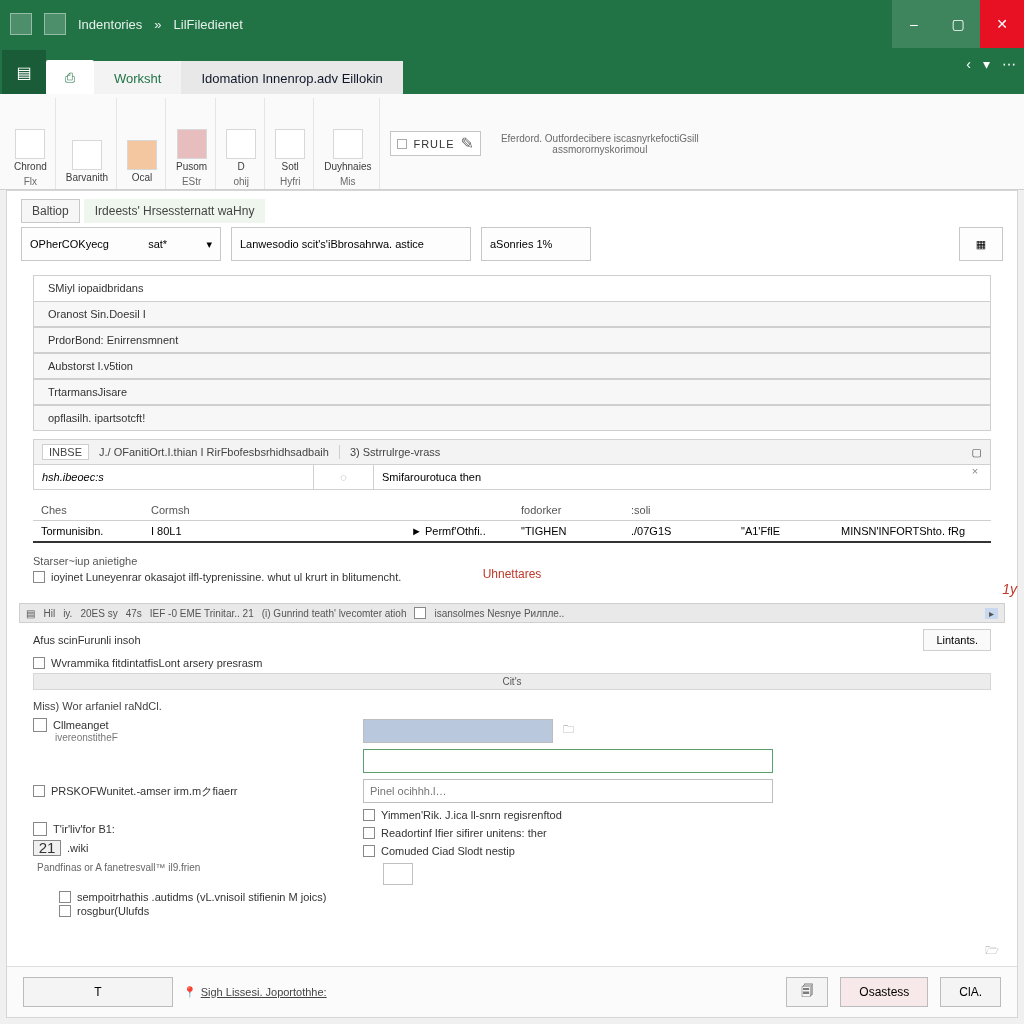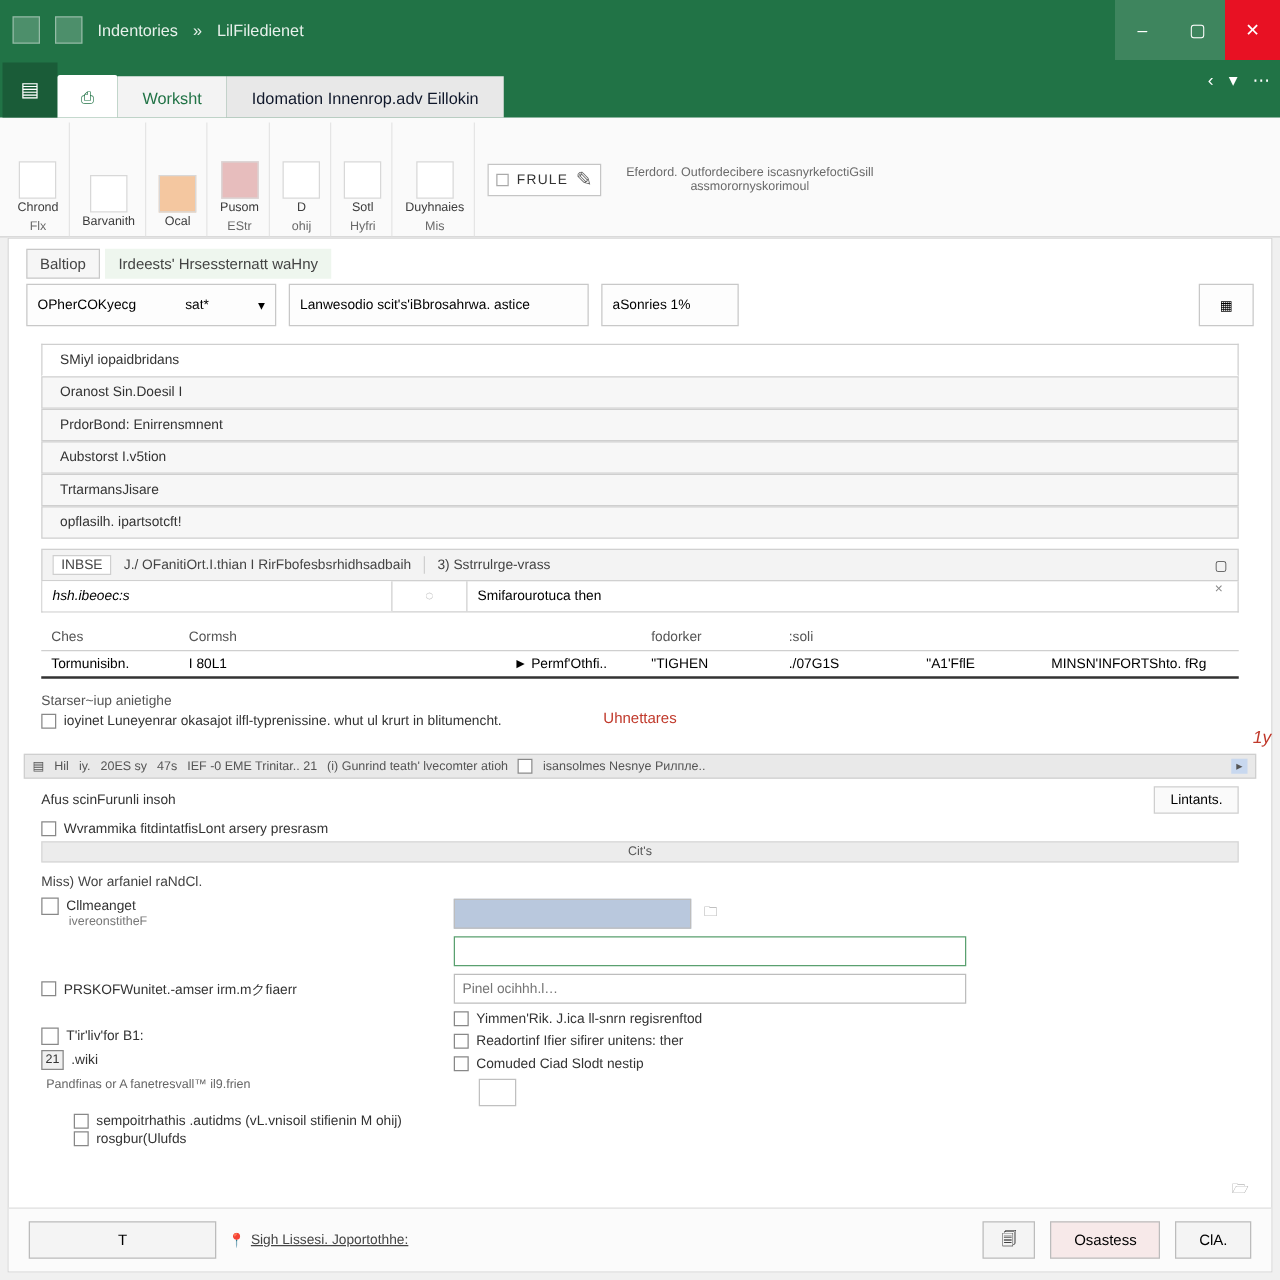--- a/index.html
+++ b/index.html
@@ -307,21 +307,21 @@
       <input class="txt-input" style="width: 410px;" placeholder="Pinel ocihhh.l…">
     </div>
 
     <div class="form-row">
       <div class="fl">
         <div class="chk-line" style="margin:0">
             <span style="width:14px;height:14px;border:1px solid #888"></span>
             <span>T'ir'liv'for B1:</span>
           </div>
         <div class="chk-line" style="margin:4px 0 0">
-            <span style="width:18px;height:16px;border:1px solid #888;background:#f0f0f0;font-size:10px;display:flex;align-items:center;justify-content:center">21</span>
+            <span style="width:28px;height:16px;border:1px solid #888;background:#f0f0f0;font-size:15px;display:flex;align-items:center;justify-content:center">21</span>
             <span>.wiki</span>
           </div>
         <div style="font-size:10px;color:#666;margin:6px 0 0 4px">Pandfinas or A fanetresvall™ il9.frien</div>
       </div>
       <div style="display:flex;flex-direction:column;gap:6px">
         <div class="chk-line" style="margin:0">
             <span class="chk"></span>
             <span>Yimmen'Rik. J.ica ll-snrn regisrenftod</span>
           </div>
         <div class="chk-line" style="margin:0">
@@ -331,21 +331,21 @@
         <div class="chk-line" style="margin:0">
             <span class="chk"></span>
             <span>Comuded Ciad Slodt nestip</span>
           </div>
         <div style="width:30px;height:22px;border:1px solid #c0c0c0;margin-left:20px"></div>
       </div>
     </div>
 
     <div class="chk-line" style="margin-top:4px">
         <span class="chk"></span>
-        <span>sempoitrhathis .autidms  (vL.vnisoil stifienin  M ohij)</span>
+        <span>sempoitrhathis .autidms  (vL.vnisoil stifienin  M joics)</span>
       </div>
     <div class="chk-line">
         <span class="chk"></span>
         <span>rosgbur(Ulufds</span>
       </div>
     <div style="position:absolute;right:18px;bottom:56px;color:#999">🗁</div>
   </div>
 
   <div class="footer">
     <div class="f-left">

